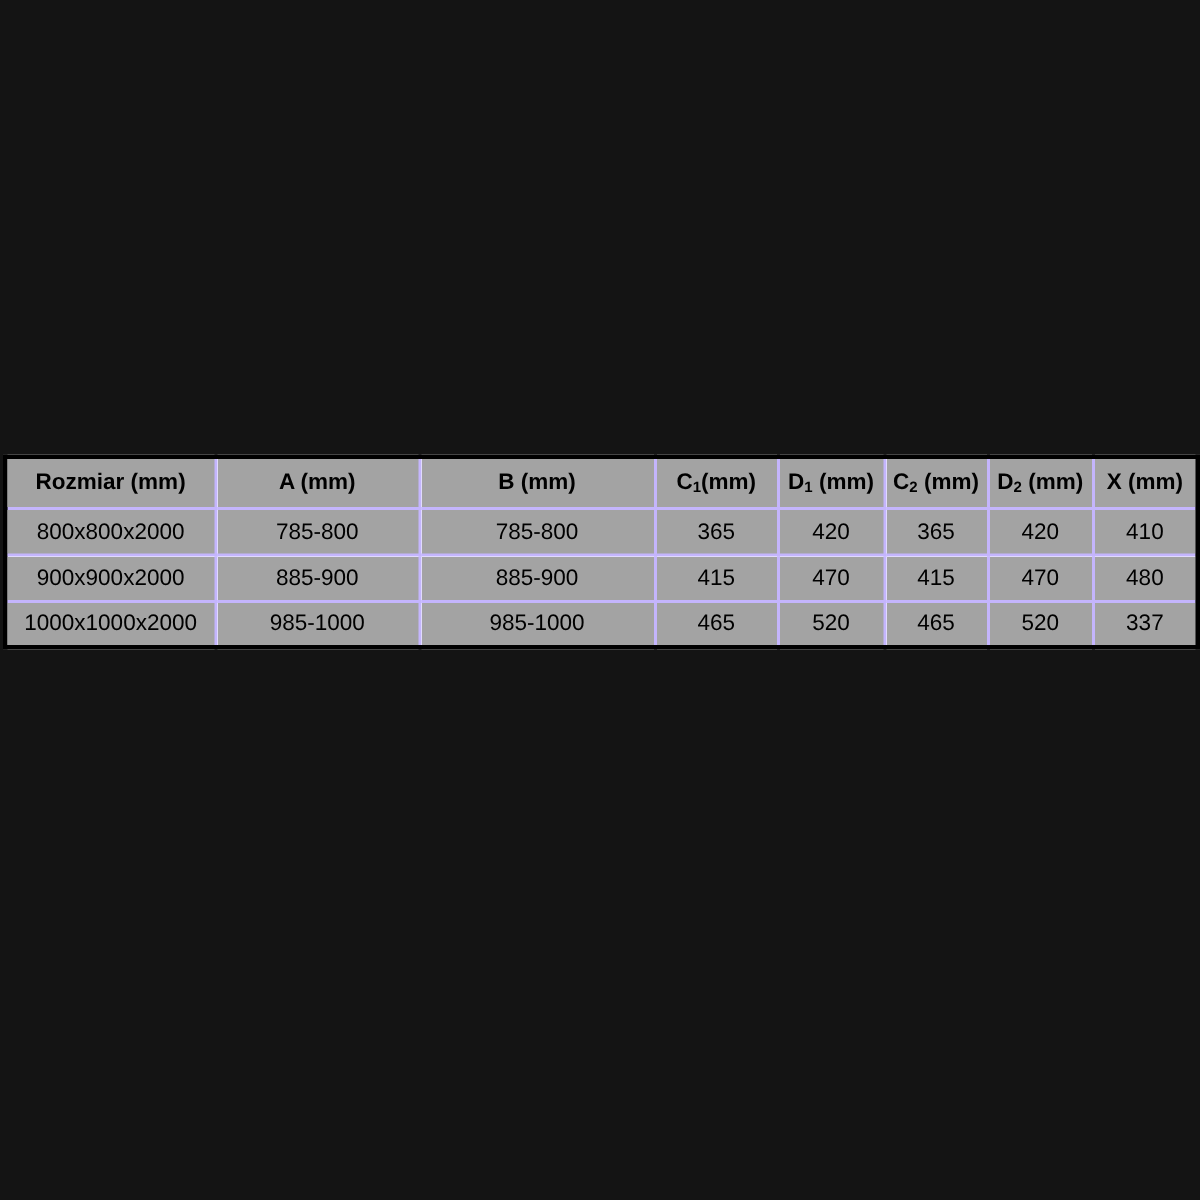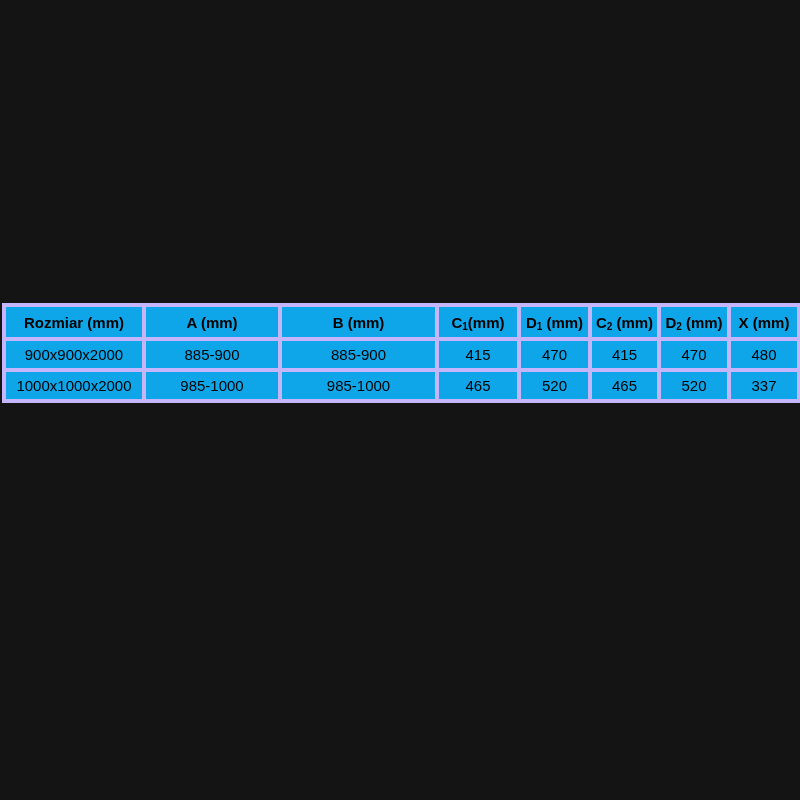--- a/index.html
+++ b/index.html
@@ -20,22 +20,22 @@
     left: 2px;
     top: 303px;
     width: 795px;
     border-collapse: collapse;
     table-layout: fixed;
     border: 3px solid #000000;
     background: #ffffff;
   }
   table.spec-table th,
   table.spec-table td {
-    border: 4px solid #c4b5fd;
-    background: #0ea5e9;
+    border: 2px solid #c4b5fd;
+    background: #a3a3a3;
     color: #000000;
     text-align: center;
     vertical-align: middle;
     padding: 0;
     font-size: 15px;
     line-height: 1;
     overflow: hidden;
     white-space: nowrap;
   }
   table.spec-table thead tr { height: 34px; }
@@ -69,20 +69,30 @@
         <th><span>B (mm)</span><span class="hdr-sub"></span><span></span></th>
         <th><span>C</span><span class="hdr-sub">1</span><span>(mm)</span></th>
         <th><span>D</span><span class="hdr-sub">1</span><span> (mm)</span></th>
         <th><span>C</span><span class="hdr-sub">2</span><span> (mm)</span></th>
         <th><span>D</span><span class="hdr-sub">2</span><span> (mm)</span></th>
         <th><span>X (mm)</span><span class="hdr-sub"></span><span></span></th>
       </tr>
     </thead>
     <tbody>
       <tr>
+        <td>800x800x2000</td>
+        <td>785-800</td>
+        <td>785-800</td>
+        <td>365</td>
+        <td>420</td>
+        <td>365</td>
+        <td>420</td>
+        <td>410</td>
+      </tr>
+      <tr>
         <td>900x900x2000</td>
         <td>885-900</td>
         <td>885-900</td>
         <td>415</td>
         <td>470</td>
         <td>415</td>
         <td>470</td>
         <td>480</td>
       </tr>
       <tr>

